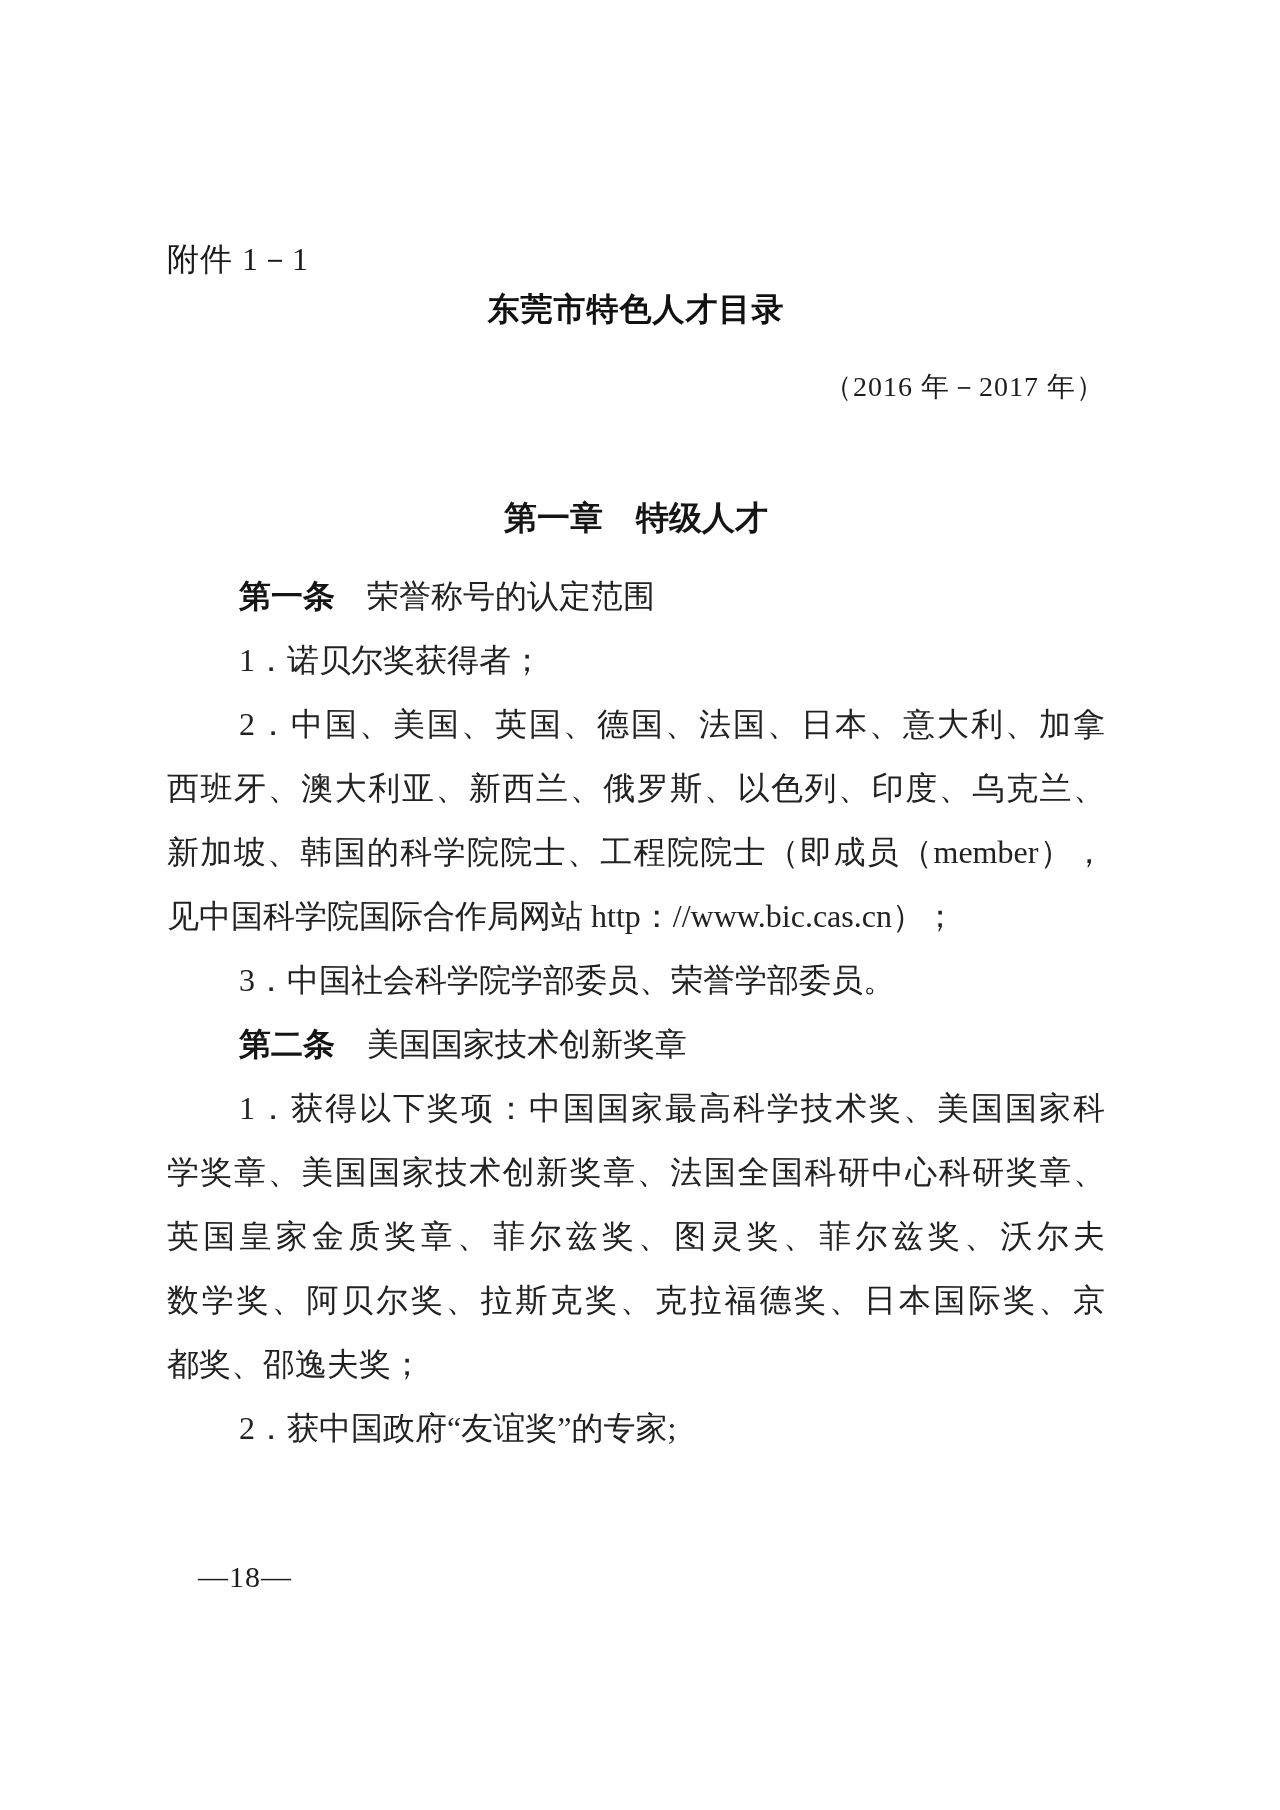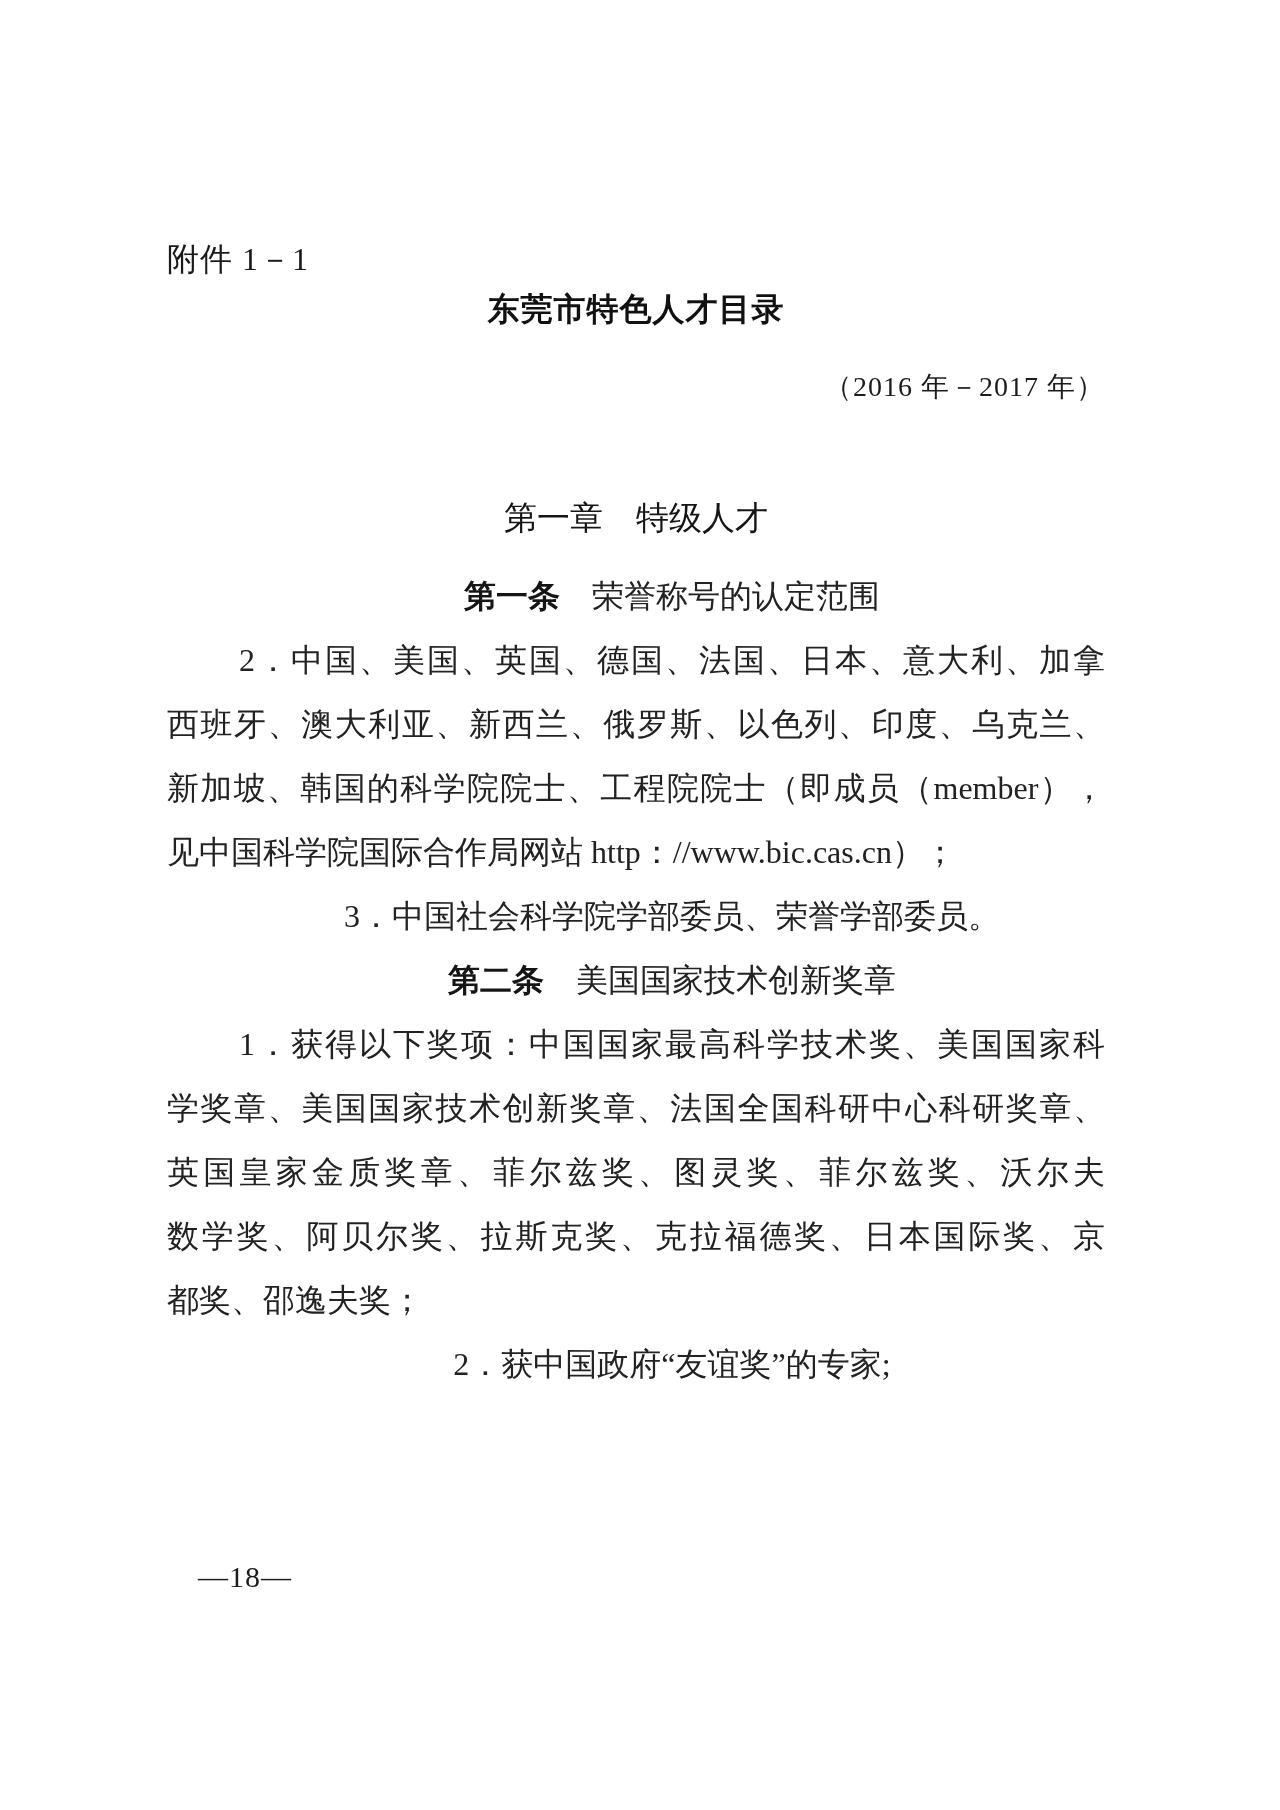--- a/index.html
+++ b/index.html
@@ -42,35 +42,35 @@
     color: #1c1c1c;
     letter-spacing: 1px;
   }
   .chapter-heading {
     position: absolute;
     left: 167px;
     top: 496px;
     width: 938px;
     text-align: center;
     font-family: "Liberation Sans", "DejaVu Sans", sans-serif;
-    font-weight: 400;
+    font-weight: 700;
     font-size: 33px;
     color: #151515;
   }
   .doc-body {
     position: absolute;
     left: 167px;
     top: 564px;
     width: 938px;
     font-size: 32px;
     line-height: 64px;
     color: #222222;
   }
   .body-line { min-height: 64px; }
-  .body-line.indent { text-indent: 72px; text-align: center; }
+  .body-line.indent { text-indent: 72px; }
   .body-line.fill {
     text-align: justify;
     text-align-last: justify;
   }
   .body-line .article-no {
     font-family: "Liberation Sans", "DejaVu Sans", sans-serif;
     font-weight: 700;
     color: #151515;
   }
   .page-number {
@@ -90,20 +90,21 @@
   <div class="attachment">附件 1－1</div>
 
   <div class="doc-title">东莞市特色人才目录</div>
 
   <div class="doc-subtitle">（2016 年－2017 年）</div>
 
   <div class="chapter-heading">第一章　特级人才</div>
 
   <div class="doc-body" id="doc-body">
       <div class="body-line indent"><span class="article-no">第一条</span><span>　荣誉称号的认定范围</span></div>
+      <div class="body-line indent">1．诺贝尔奖获得者；</div>
       <div class="body-line fill indent">2．中国、美国、英国、德国、法国、日本、意大利、加拿</div>
       <div class="body-line fill">西班牙、澳大利亚、新西兰、俄罗斯、以色列、印度、乌克兰、</div>
       <div class="body-line fill">新加坡、韩国的科学院院士、工程院院士（即成员（member），</div>
       <div class="body-line plain">见中国科学院国际合作局网站 http：//www.bic.cas.cn）；</div>
       <div class="body-line indent">3．中国社会科学院学部委员、荣誉学部委员。</div>
       <div class="body-line indent"><span class="article-no">第二条</span><span>　美国国家技术创新奖章</span></div>
       <div class="body-line fill indent">1．获得以下奖项：中国国家最高科学技术奖、美国国家科</div>
       <div class="body-line fill">学奖章、美国国家技术创新奖章、法国全国科研中心科研奖章、</div>
       <div class="body-line fill">英国皇家金质奖章、菲尔兹奖、图灵奖、菲尔兹奖、沃尔夫</div>
       <div class="body-line fill">数学奖、阿贝尔奖、拉斯克奖、克拉福德奖、日本国际奖、京</div>

